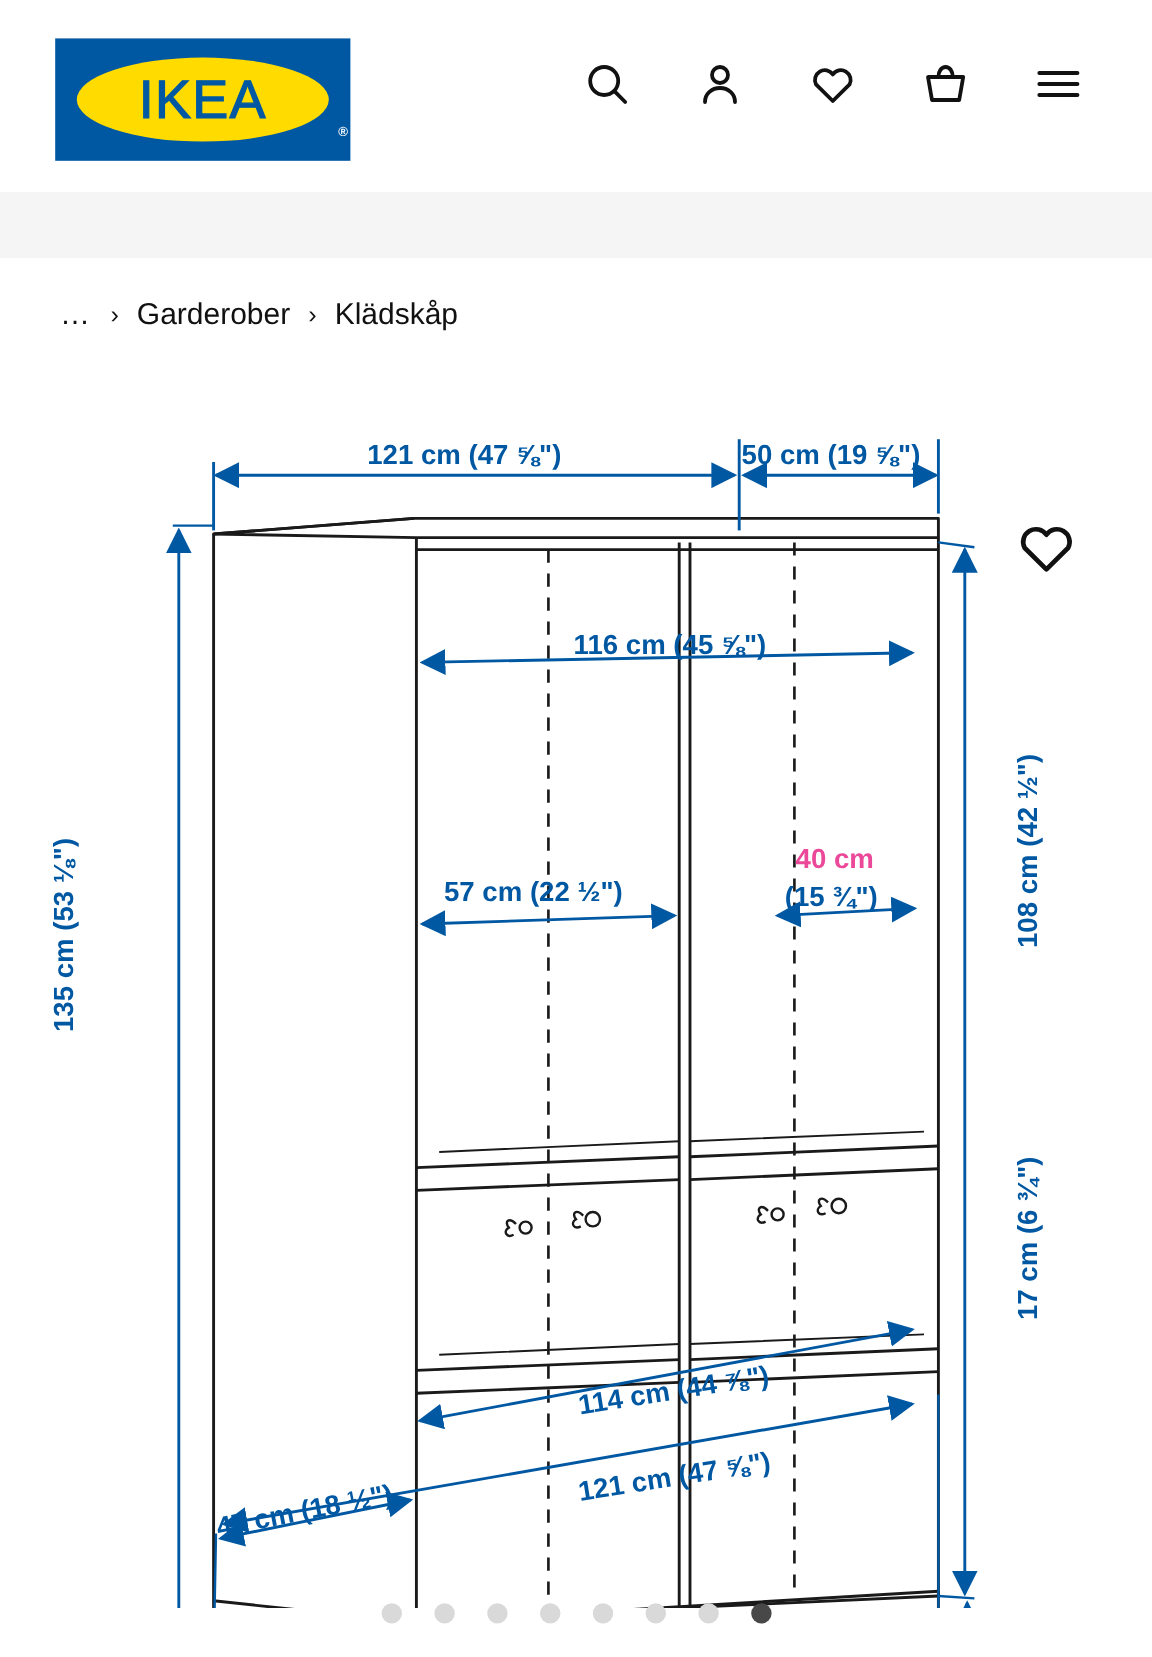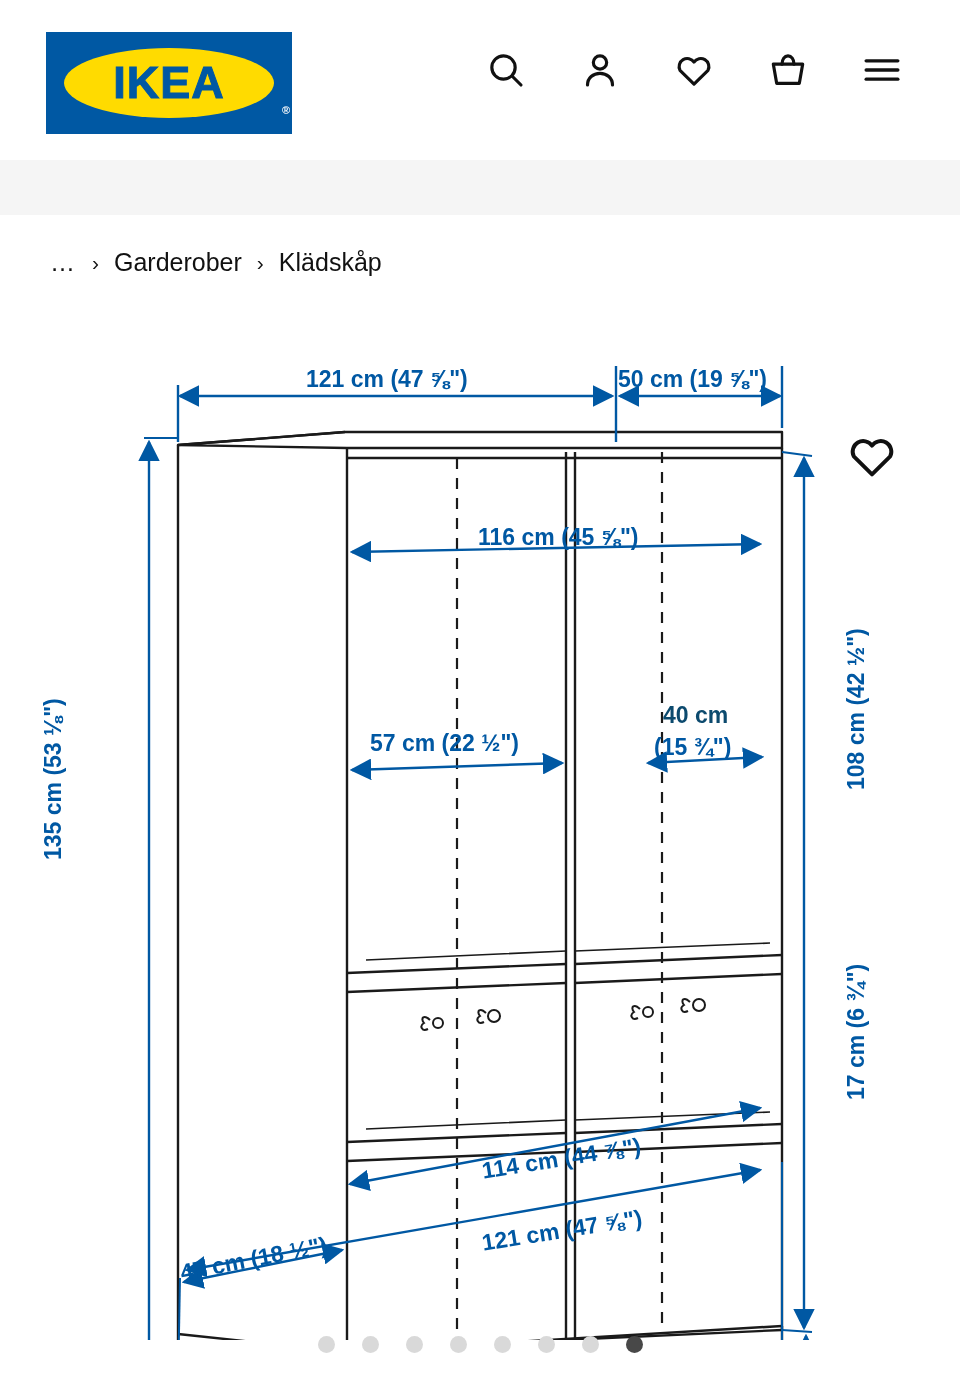--- a/index.html
+++ b/index.html
@@ -24,21 +24,21 @@
     display: flex; align-items: center; justify-content: center;
   }
   .logo-oval {
     width: 210px; height: 70px; border-radius: 50%;
     background: #ffdb00;
     display: flex; align-items: center; justify-content: center;
     position: relative;
   }
   .logo-text {
     font-family: "Liberation Sans", sans-serif;
-    font-weight: bold;
+    font-weight: normal;
     font-size: 45px;
     letter-spacing: 1px;
     color: #0058a3;
     text-align: center;
     -webkit-text-stroke: 1px #0058a3;
   }
   .logo-reg {
     position: absolute; right: -16px; bottom: 2px;
     font-size: 11px; color: #ffffff; font-weight: bold;
   }
@@ -270,21 +270,21 @@
     <div style="position:absolute; left:478px; top:194px; font-size:23px; font-weight:bold; color:#0058a3;">116 cm (45 ⅝")</div>
 
     <div style="position:absolute; left:40px; top:530px; width:240px; font-size:23px; font-weight:bold; color:#0058a3; transform:rotate(-90deg); transform-origin:left top; text-align:left;">135 cm (53 ⅛")</div>
 
     <div style="position:absolute; left:843px; top:460px; width:230px; font-size:23px; font-weight:bold; color:#0058a3; transform:rotate(-90deg); transform-origin:left top; text-align:left;">108 cm (42 ½")</div>
 
     <div style="position:absolute; left:843px; top:770px; width:220px; font-size:23px; font-weight:bold; color:#0058a3; transform:rotate(-90deg); transform-origin:left top; text-align:left;">17 cm (6 ¾")</div>
 
     <div style="position:absolute; left:370px; top:400px; font-size:23px; font-weight:bold; color:#0058a3;">57 cm (22 ½")</div>
 
-    <div style="position:absolute; left:663px; top:372px; font-size:23px; font-weight:bold; color:#0c4a6e;">40 cm</div>
+    <div style="position:absolute; left:663px; top:372px; font-size:23px; font-weight:bold; color:#ec4899;">40 cm</div>
     <div style="position:absolute; left:654px; top:404px; font-size:23px; font-weight:bold; color:#0058a3;">(15 ¾")</div>
 
     <div style="position:absolute; left:480px; top:828px; font-size:23px; font-weight:bold; color:#0058a3; transform:rotate(-9deg); transform-origin:left top;">114 cm (44 ⅞")</div>
 
     <div style="position:absolute; left:480px; top:900px; font-size:23px; font-weight:bold; color:#0058a3; transform:rotate(-9deg); transform-origin:left top;">121 cm (47 ⅝")</div>
 
     <div style="position:absolute; left:178px; top:930px; font-size:23px; font-weight:bold; color:#0058a3; transform:rotate(-11deg); transform-origin:left top;">47 cm (18 ½")</div>
 
     <span class="wish-heart">
       <svg viewBox="0 0 24 24" width="52" height="52" fill="none" stroke="currentColor" stroke-width="1.8" stroke-linejoin="round">

